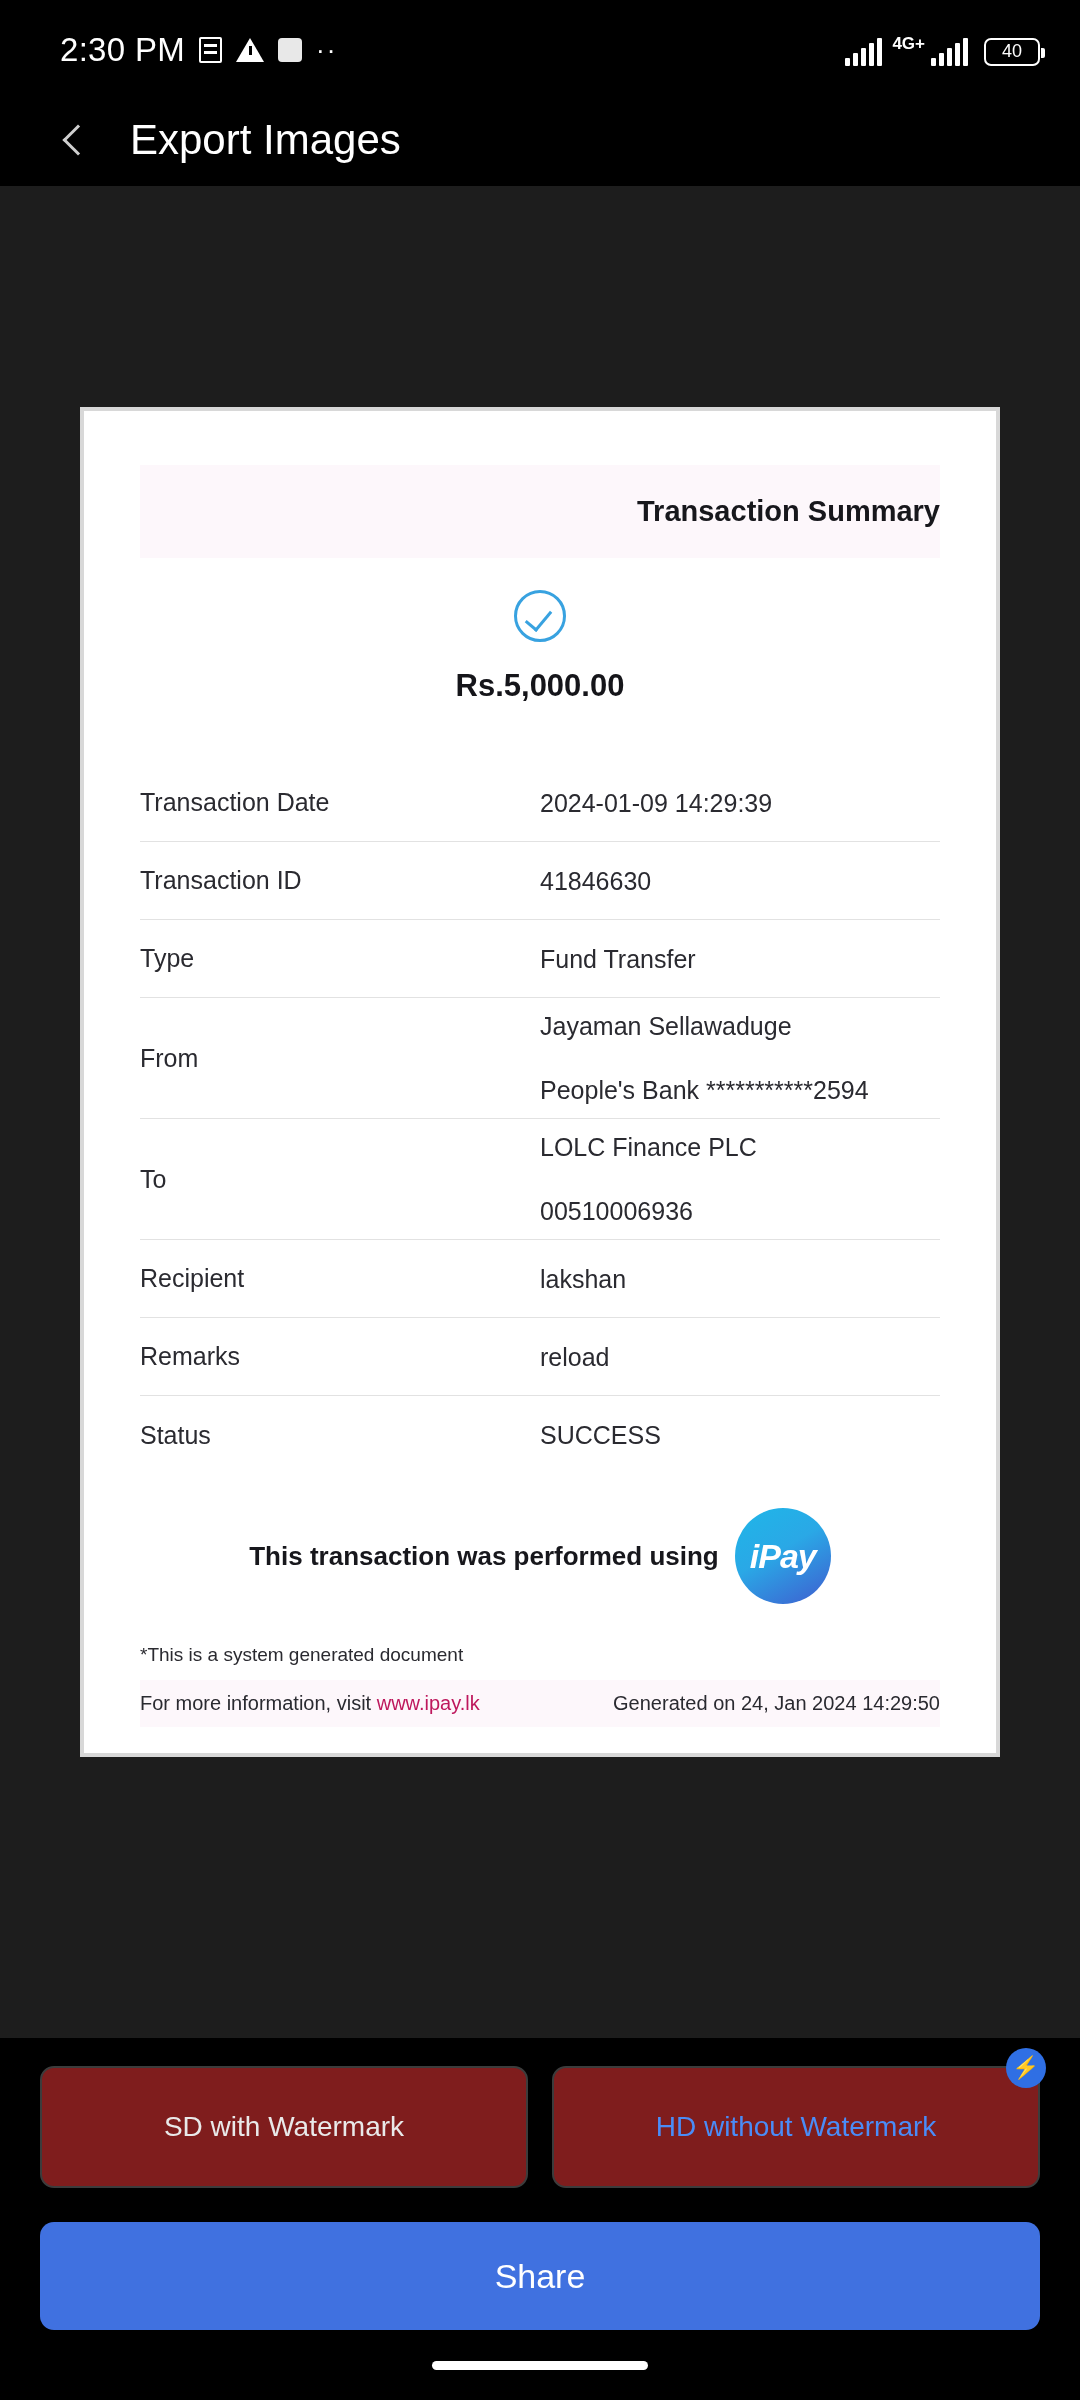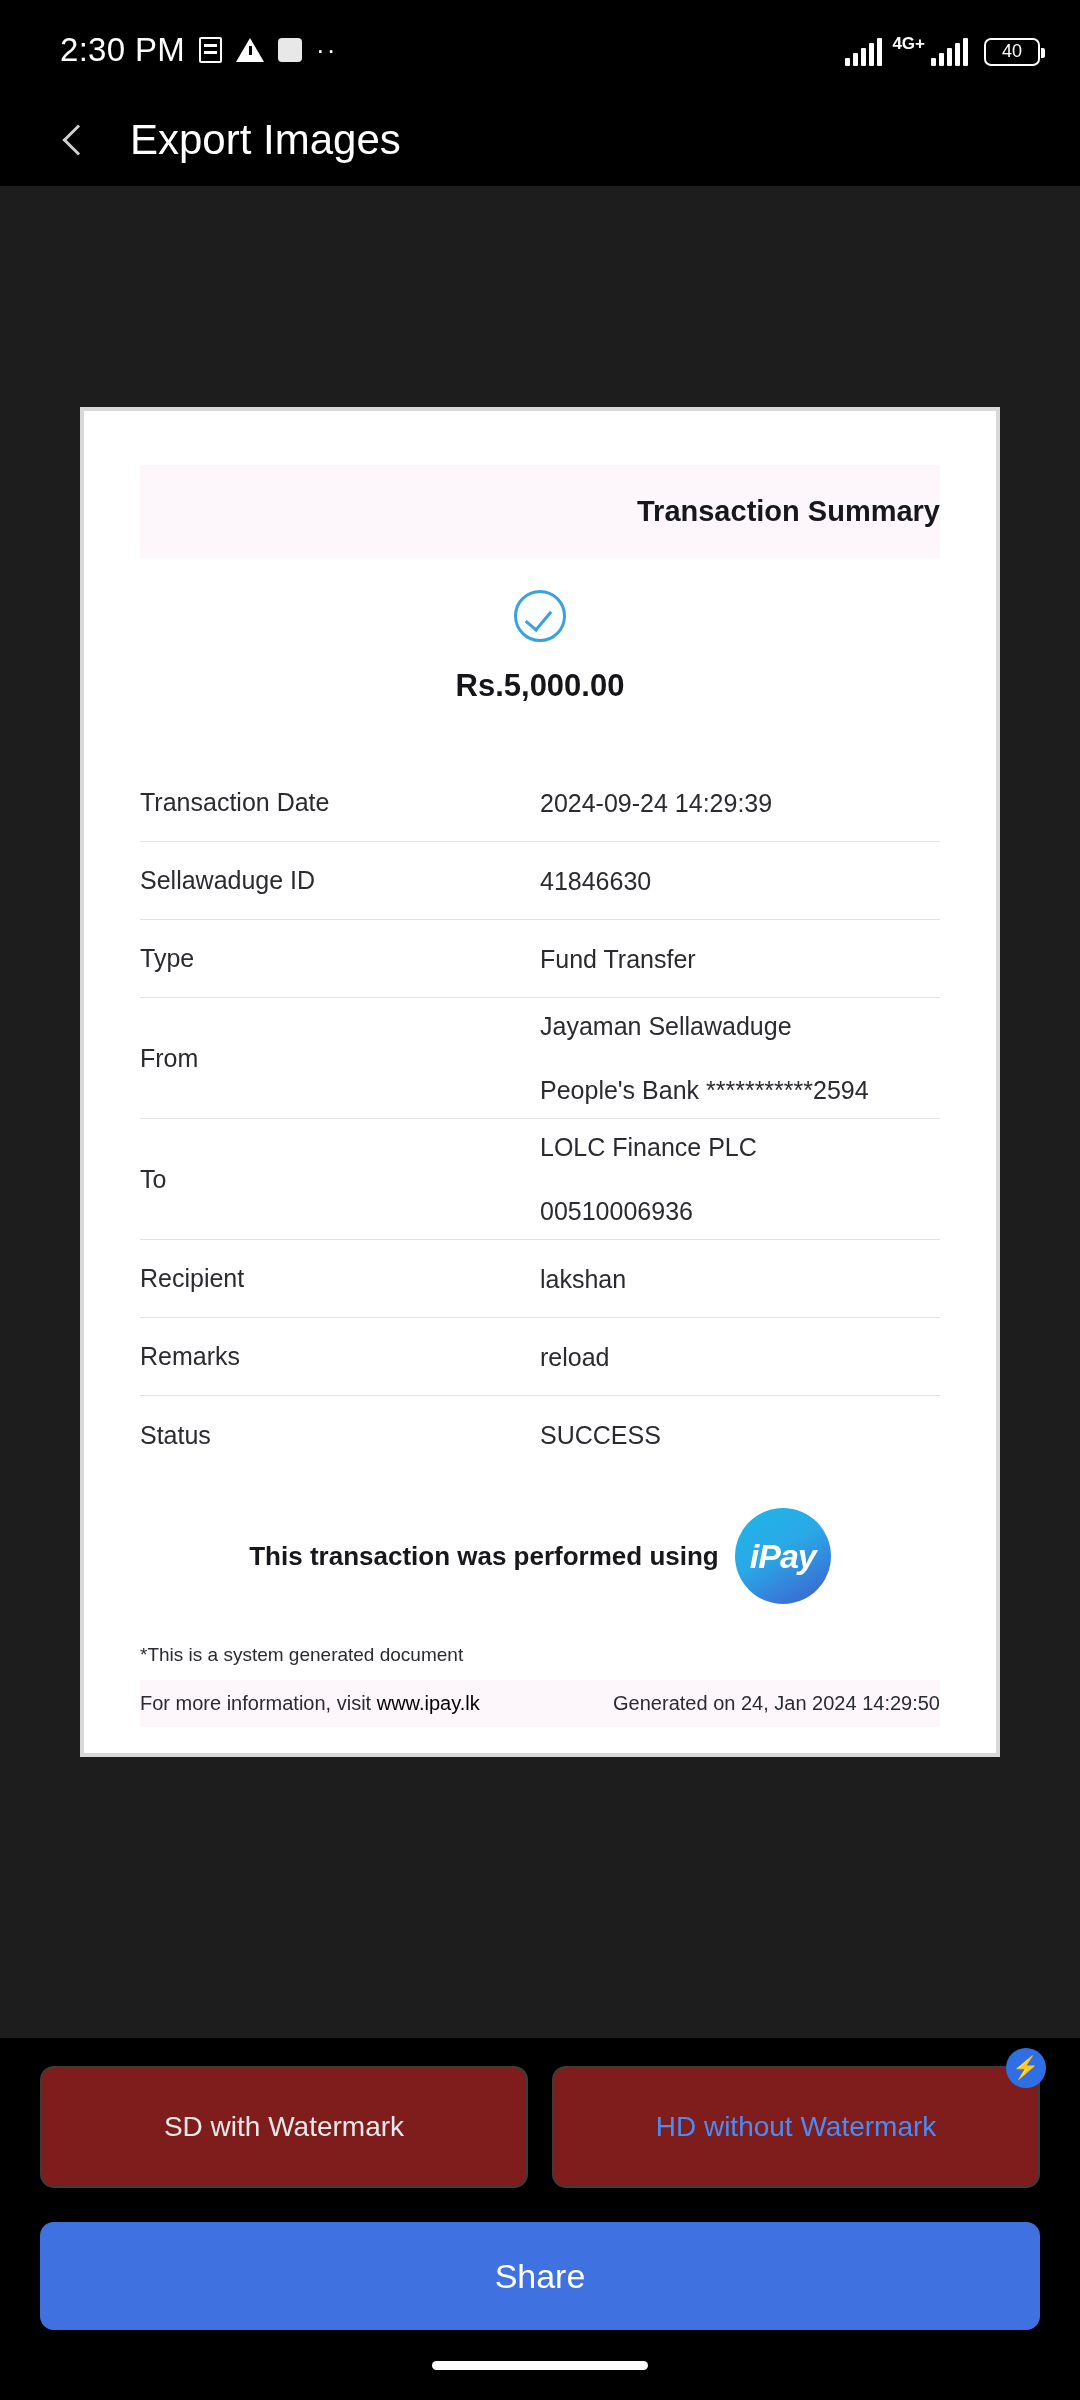--- a/index.html
+++ b/index.html
@@ -277,21 +277,21 @@
     margin: 14px 56px 0 56px;
     background: #fdf7fb;
     display: flex;
     align-items: center;
     justify-content: space-between;
     padding: 12px 0;
     font-size: 20px;
     color: #2a2a30;
   }
   .footer-bar a {
-    color: #000000;
+    color: #be185d;
     text-decoration: none;
     margin-top: 32px;
   }
 
   
   .bottom {
     flex: 0 0 auto;
     background: #000;
     padding: 28px 40px 0 40px;
     position: relative;
@@ -412,25 +412,25 @@
       <div class="check-wrap">
         <div class="check"></div>
       </div>
 
       <div class="amount">Rs.5,000.00</div>
 
       <div class="rows">
         <div class="row">
           <div class="label">Transaction Date</div>
           <div class="value">
-            <div>2024-09-24 14:29:39</div>
-          </div>
-        </div>
-        <div class="row">
-          <div class="label">Sellawaduge ID</div>
+            <div>2024-01-09 14:29:39</div>
+          </div>
+        </div>
+        <div class="row">
+          <div class="label">Transaction ID</div>
           <div class="value">
             <div>41846630</div>
           </div>
         </div>
         <div class="row">
           <div class="label">Type</div>
           <div class="value">
             <div>Fund Transfer</div>
           </div>
         </div>

